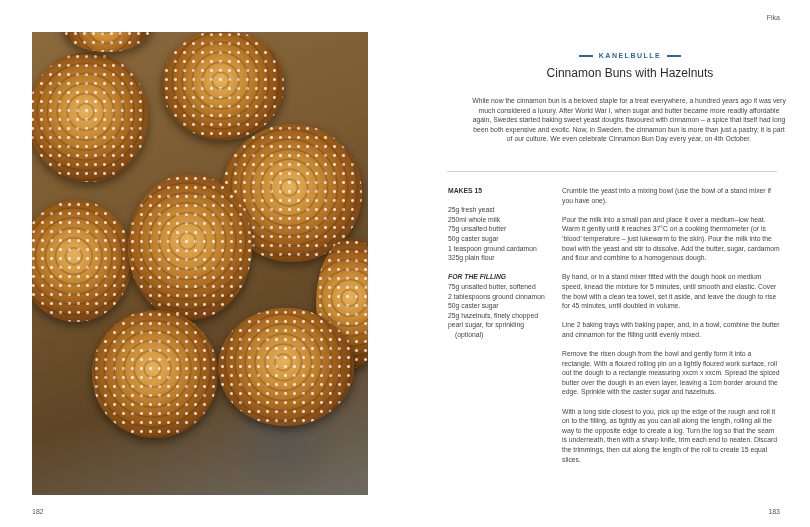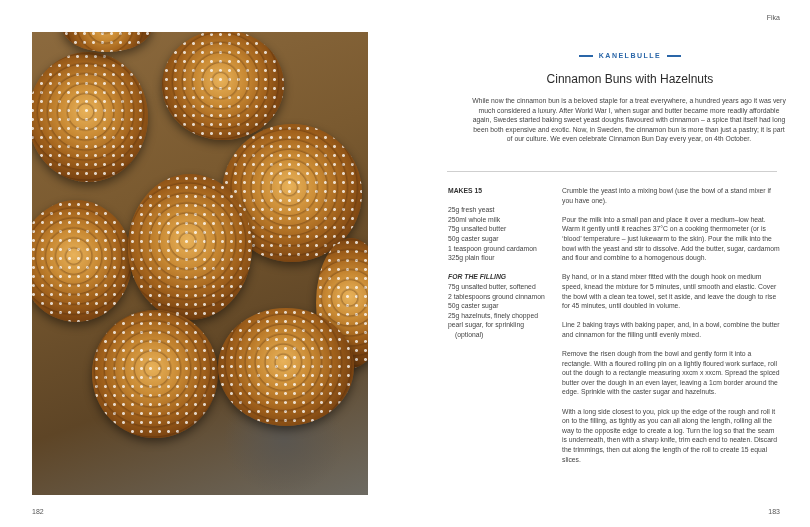--- a/index.html
+++ b/index.html
@@ -32,21 +32,21 @@
   }
   .page-num { position:absolute; top:508px; font-size:7px; color:#555; }
   .page-num.left { left:32px; }
   .page-num.right { right:30px; }
   .kicker {
     position:absolute; left:450px; top:52px; width:360px; text-align:center;
     font-size:7px; font-weight:bold; letter-spacing:1.5px; color:#2a66a8;
   }
   .kicker .dash { display:inline-block; width:14px; height:1.5px; background:#2a66a8; vertical-align:middle; margin:0 6px; }
   .title {
-    position:absolute; left:450px; top:72px; width:360px; text-align:center;
+    position:absolute; left:450px; top:66px; width:360px; text-align:center;
     font-size:12px; color:#2b2b2b;
   }
   .intro {
     position:absolute; left:470px; top:96px; width:318px; text-align:center;
     font-size:6.8px; line-height:9.6px; color:#444;
   }
   .rule {
     position:absolute; left:447px; top:171px; width:330px; height:1px; background:#cfcfcf;
   }
   .ingredients {

